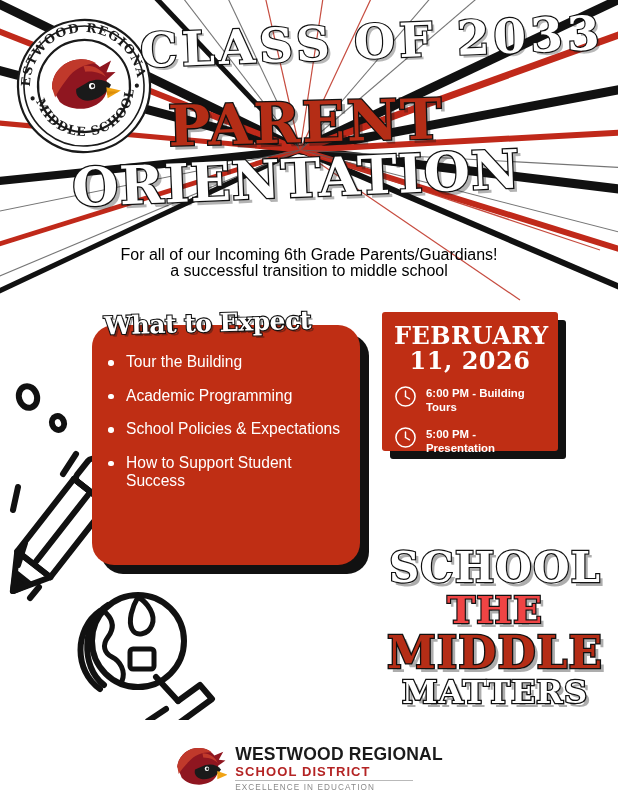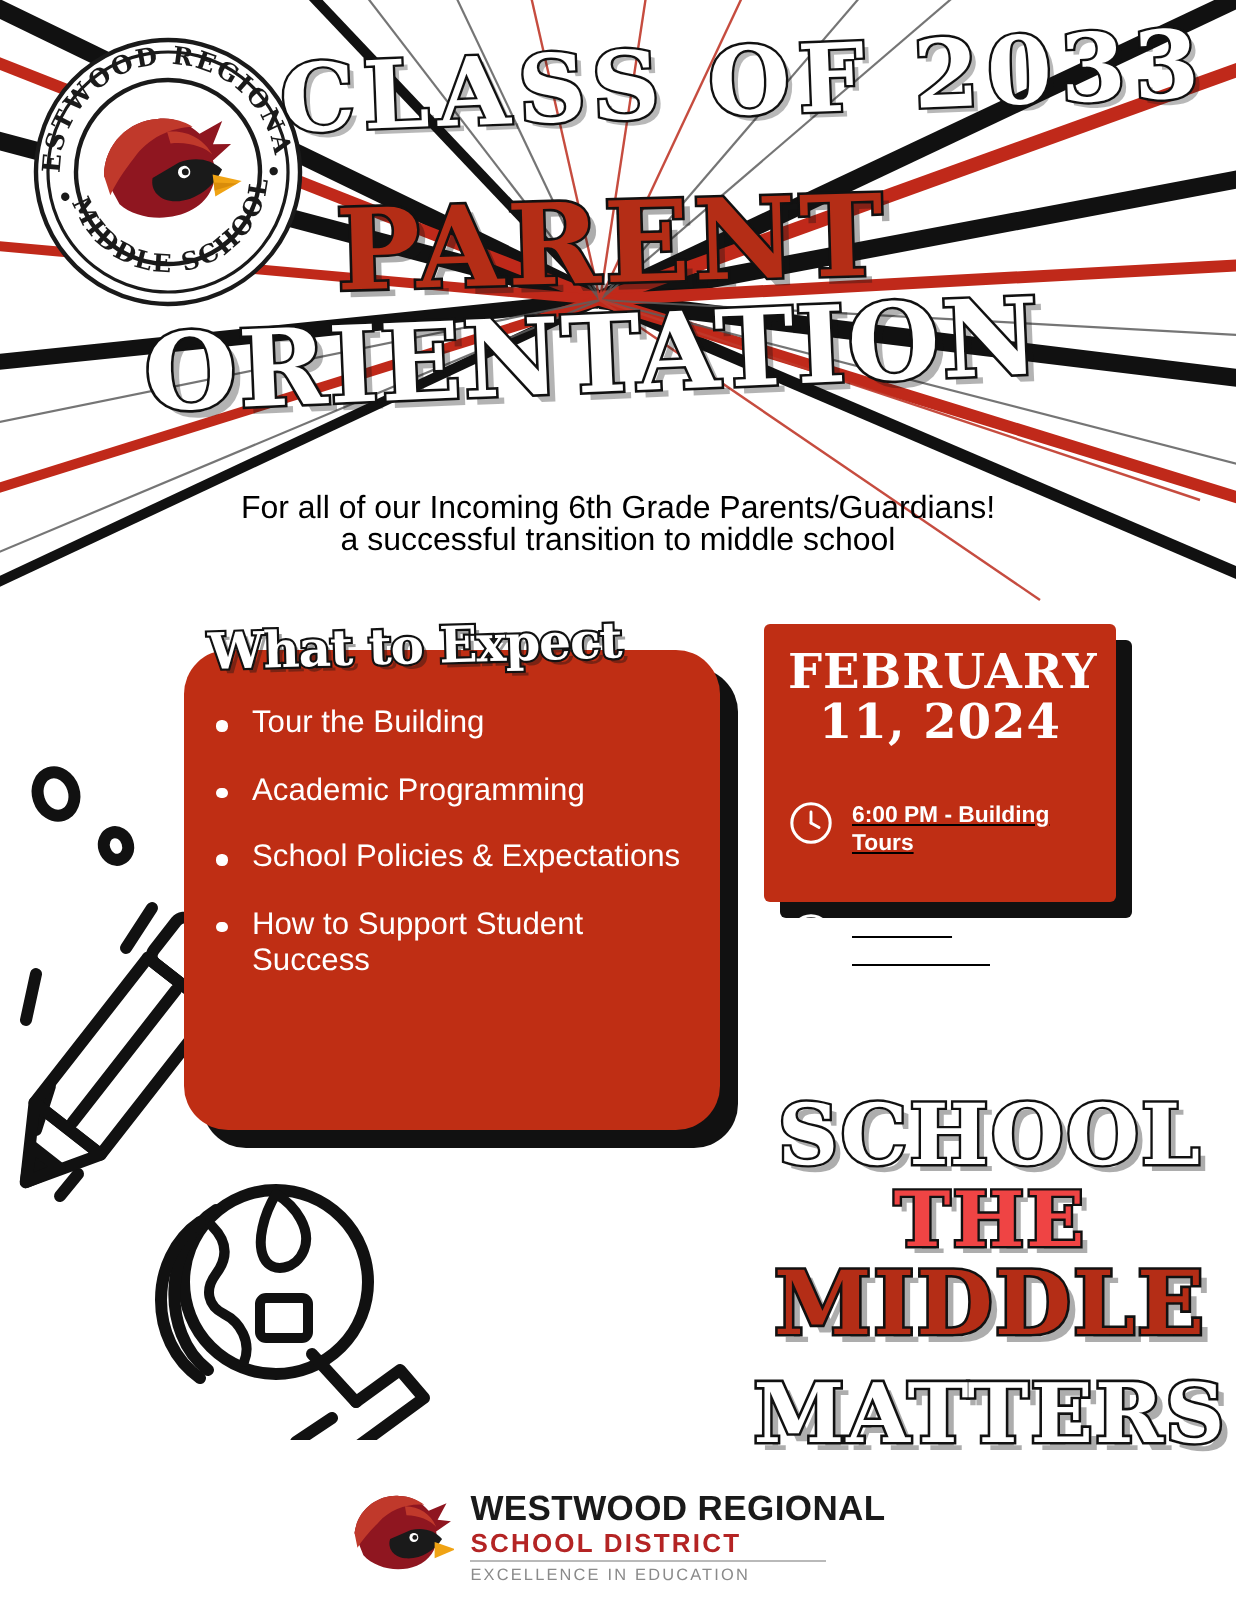--- a/index.html
+++ b/index.html
@@ -177,22 +177,21 @@
     font-size: 24px;
     line-height: 25px;
     color: #ffffff;
     text-align: center;
     letter-spacing: 0.5px;
   }
   #date-head .dl2 { display: block; }
   .time-row {
     display: flex;
     align-items: flex-start;
-    margin-top: 27px;
-    text-decoration: underline;
+    margin-top: 12px;
   }
   .clock-icon {
     flex: 0 0 auto;
     width: 23px; height: 23px;
     margin-right: 9px;
     margin-top: 0px;
   }
   .time-text {
     font-family: "Liberation Sans", sans-serif;
     font-weight: bold;
@@ -234,22 +233,22 @@
   }
   .tg-3 {
     font-size: 44px;
     margin-top: 4px;
     color: #b42d16;
     -webkit-text-stroke: 2.6px #111111;
     paint-order: stroke fill;
     text-shadow: 4px 4px 0 rgba(20,20,20,0.35);
   }
   .tg-4 {
-    font-size: 41px;
-    margin-top: 14px;
+    font-size: 32px;
+    margin-top: 3px;
     color: #ffffff;
     -webkit-text-stroke: 2.6px #111111;
     paint-order: stroke fill;
     text-shadow: 4px 4px 0 rgba(20,20,20,0.35);
   }
 
   
   #footer {
     position: absolute;
     left: 0; top: 736px;
@@ -440,21 +439,21 @@
       <li>Academic Programming</li>
       <li>School Policies &amp; Expectations</li>
       <li>How to Support Student Success</li>
     </ul>
   </div>
   <div id="expect-title">What to Expect</div>
 
   <div id="date-panel">
     <div id="date-head">
       <span class="dl1">FEBRUARY</span>
-      <span class="dl2">11, 2024</span>
+      <span class="dl2">11, 2026</span>
     </div>
 
     <div class="time-row">
       <svg class="clock-icon" viewBox="0 0 24 24">
         <circle cx="12" cy="12" r="10" fill="none" stroke="#ffffff" stroke-width="1.6"></circle>
         <line x1="12" y1="12" x2="12" y2="6.2" stroke="#ffffff" stroke-width="1.5" stroke-linecap="round"></line>
         <line x1="12" y1="12" x2="16.2" y2="14.4" stroke="#ffffff" stroke-width="1.5" stroke-linecap="round"></line>
       </svg>
       <div class="time-text">6:00 PM - Building Tours</div>
     </div>

